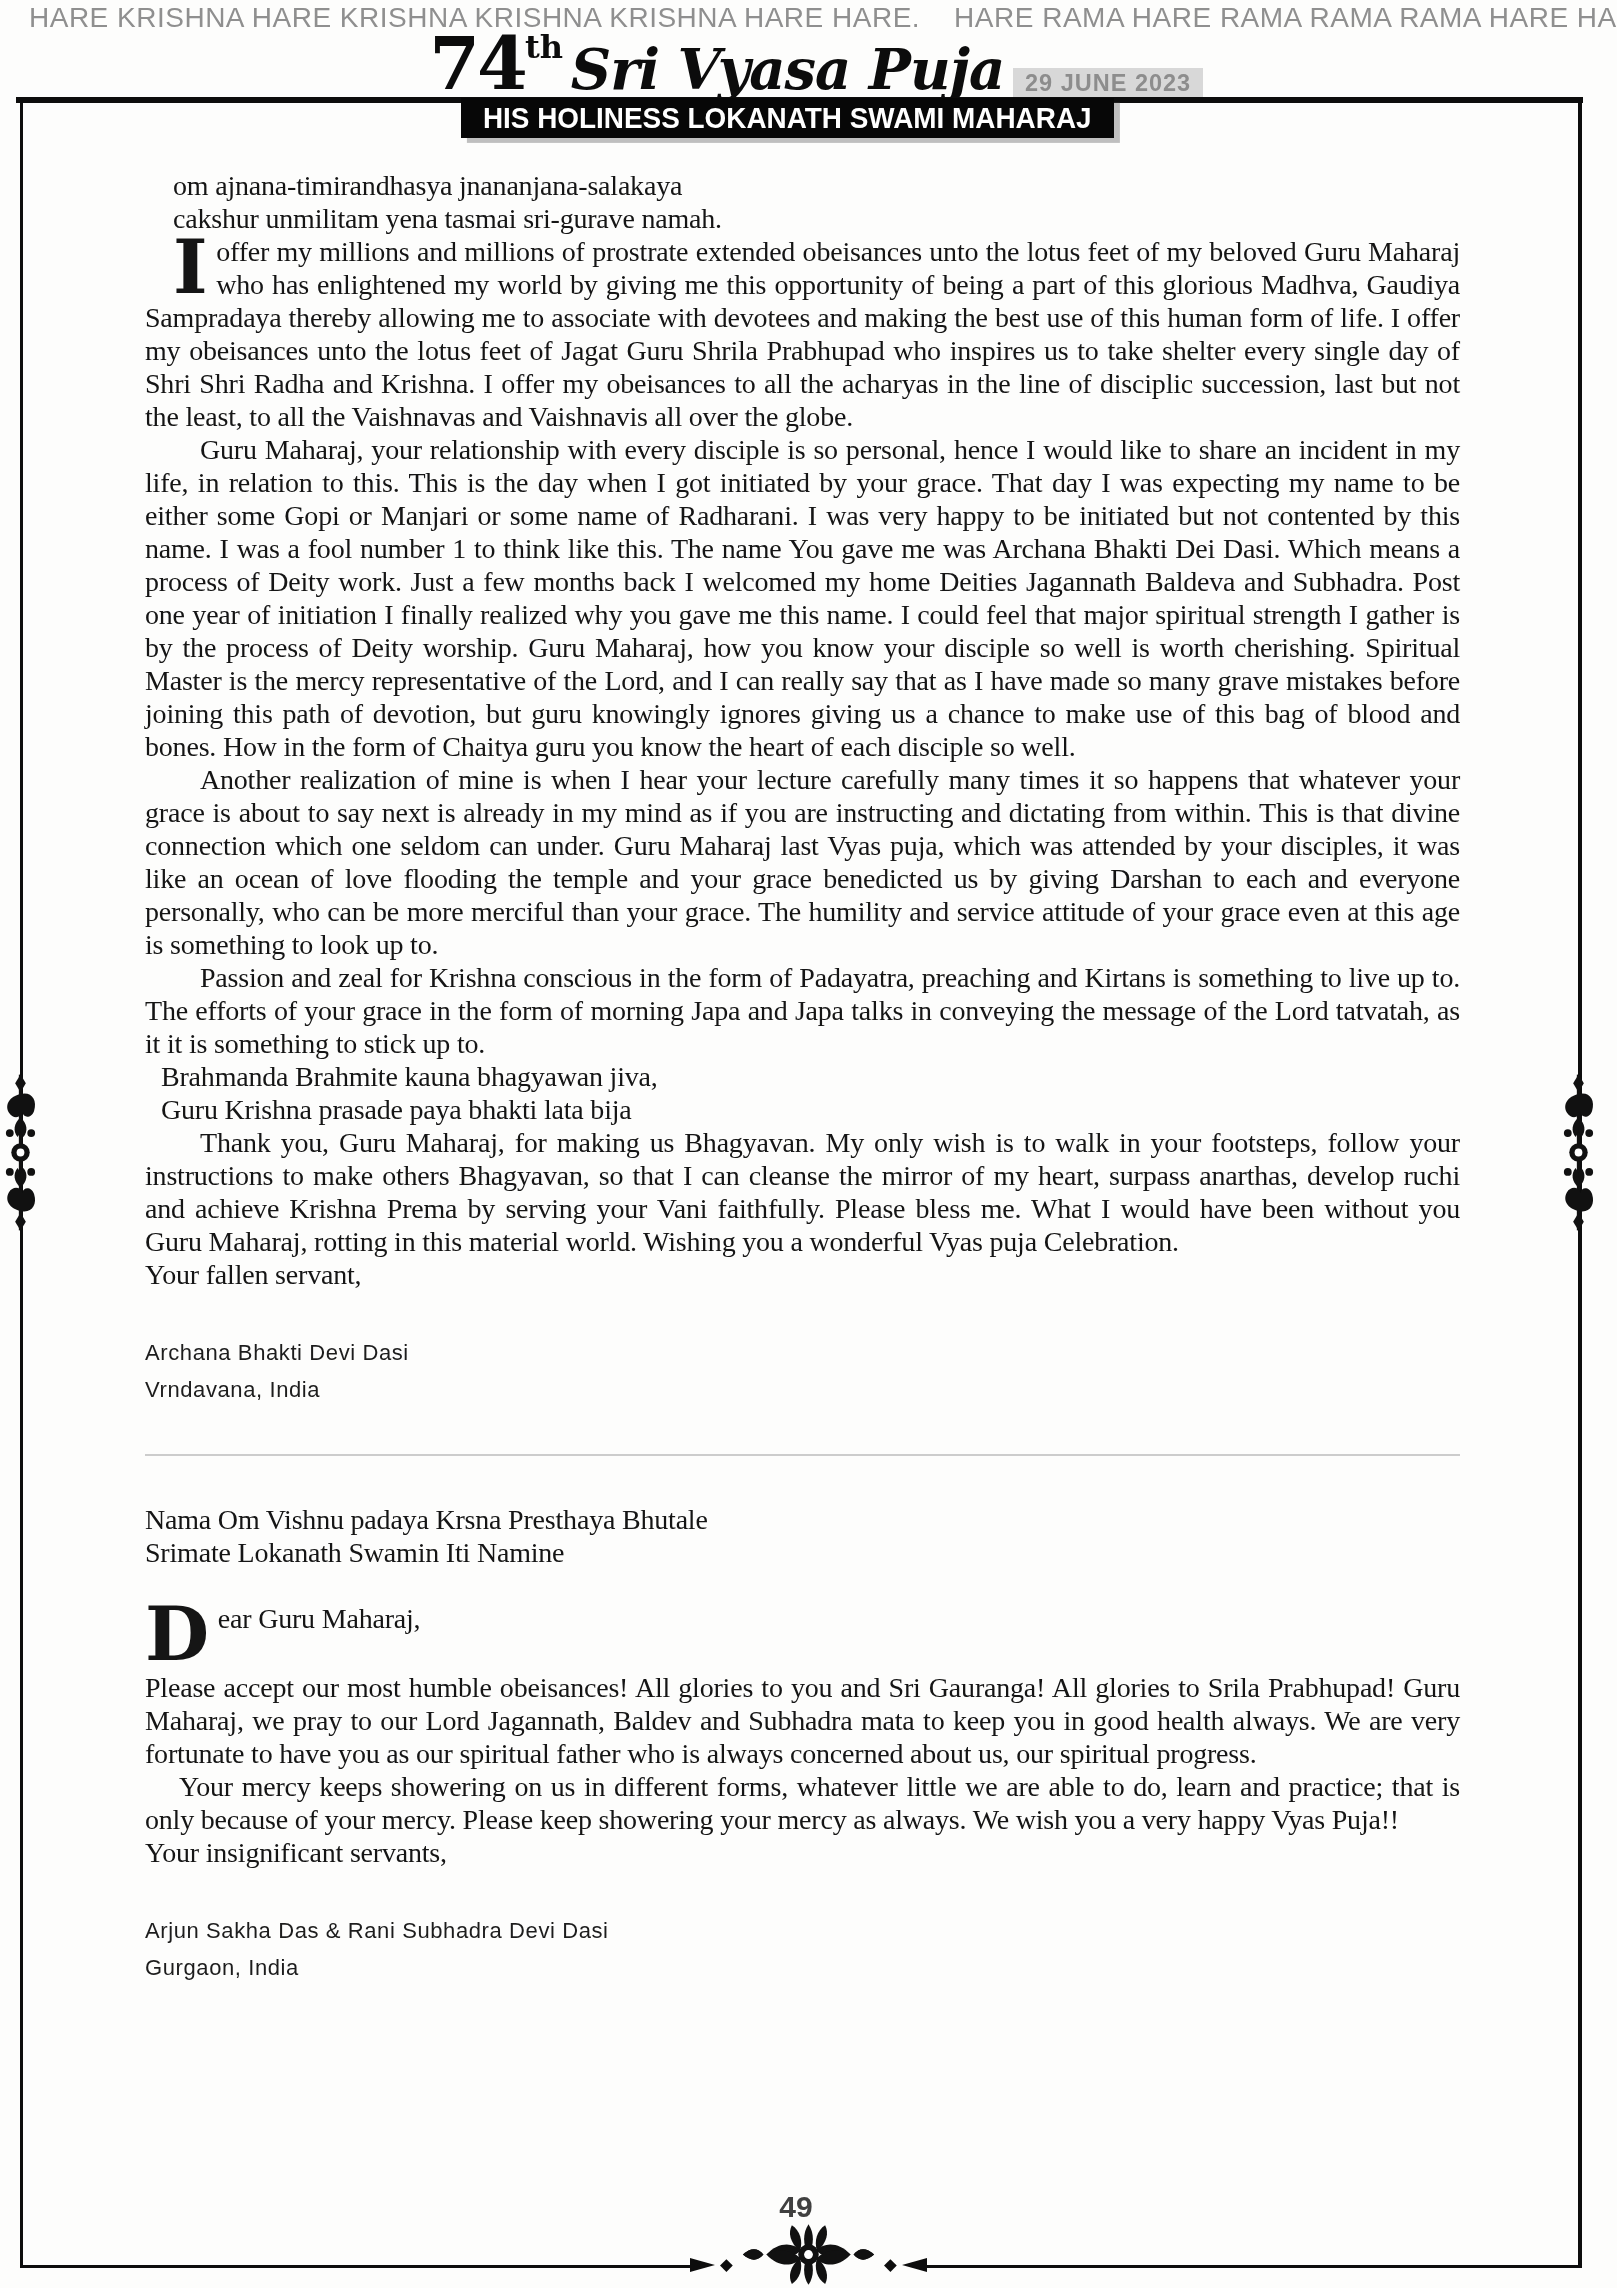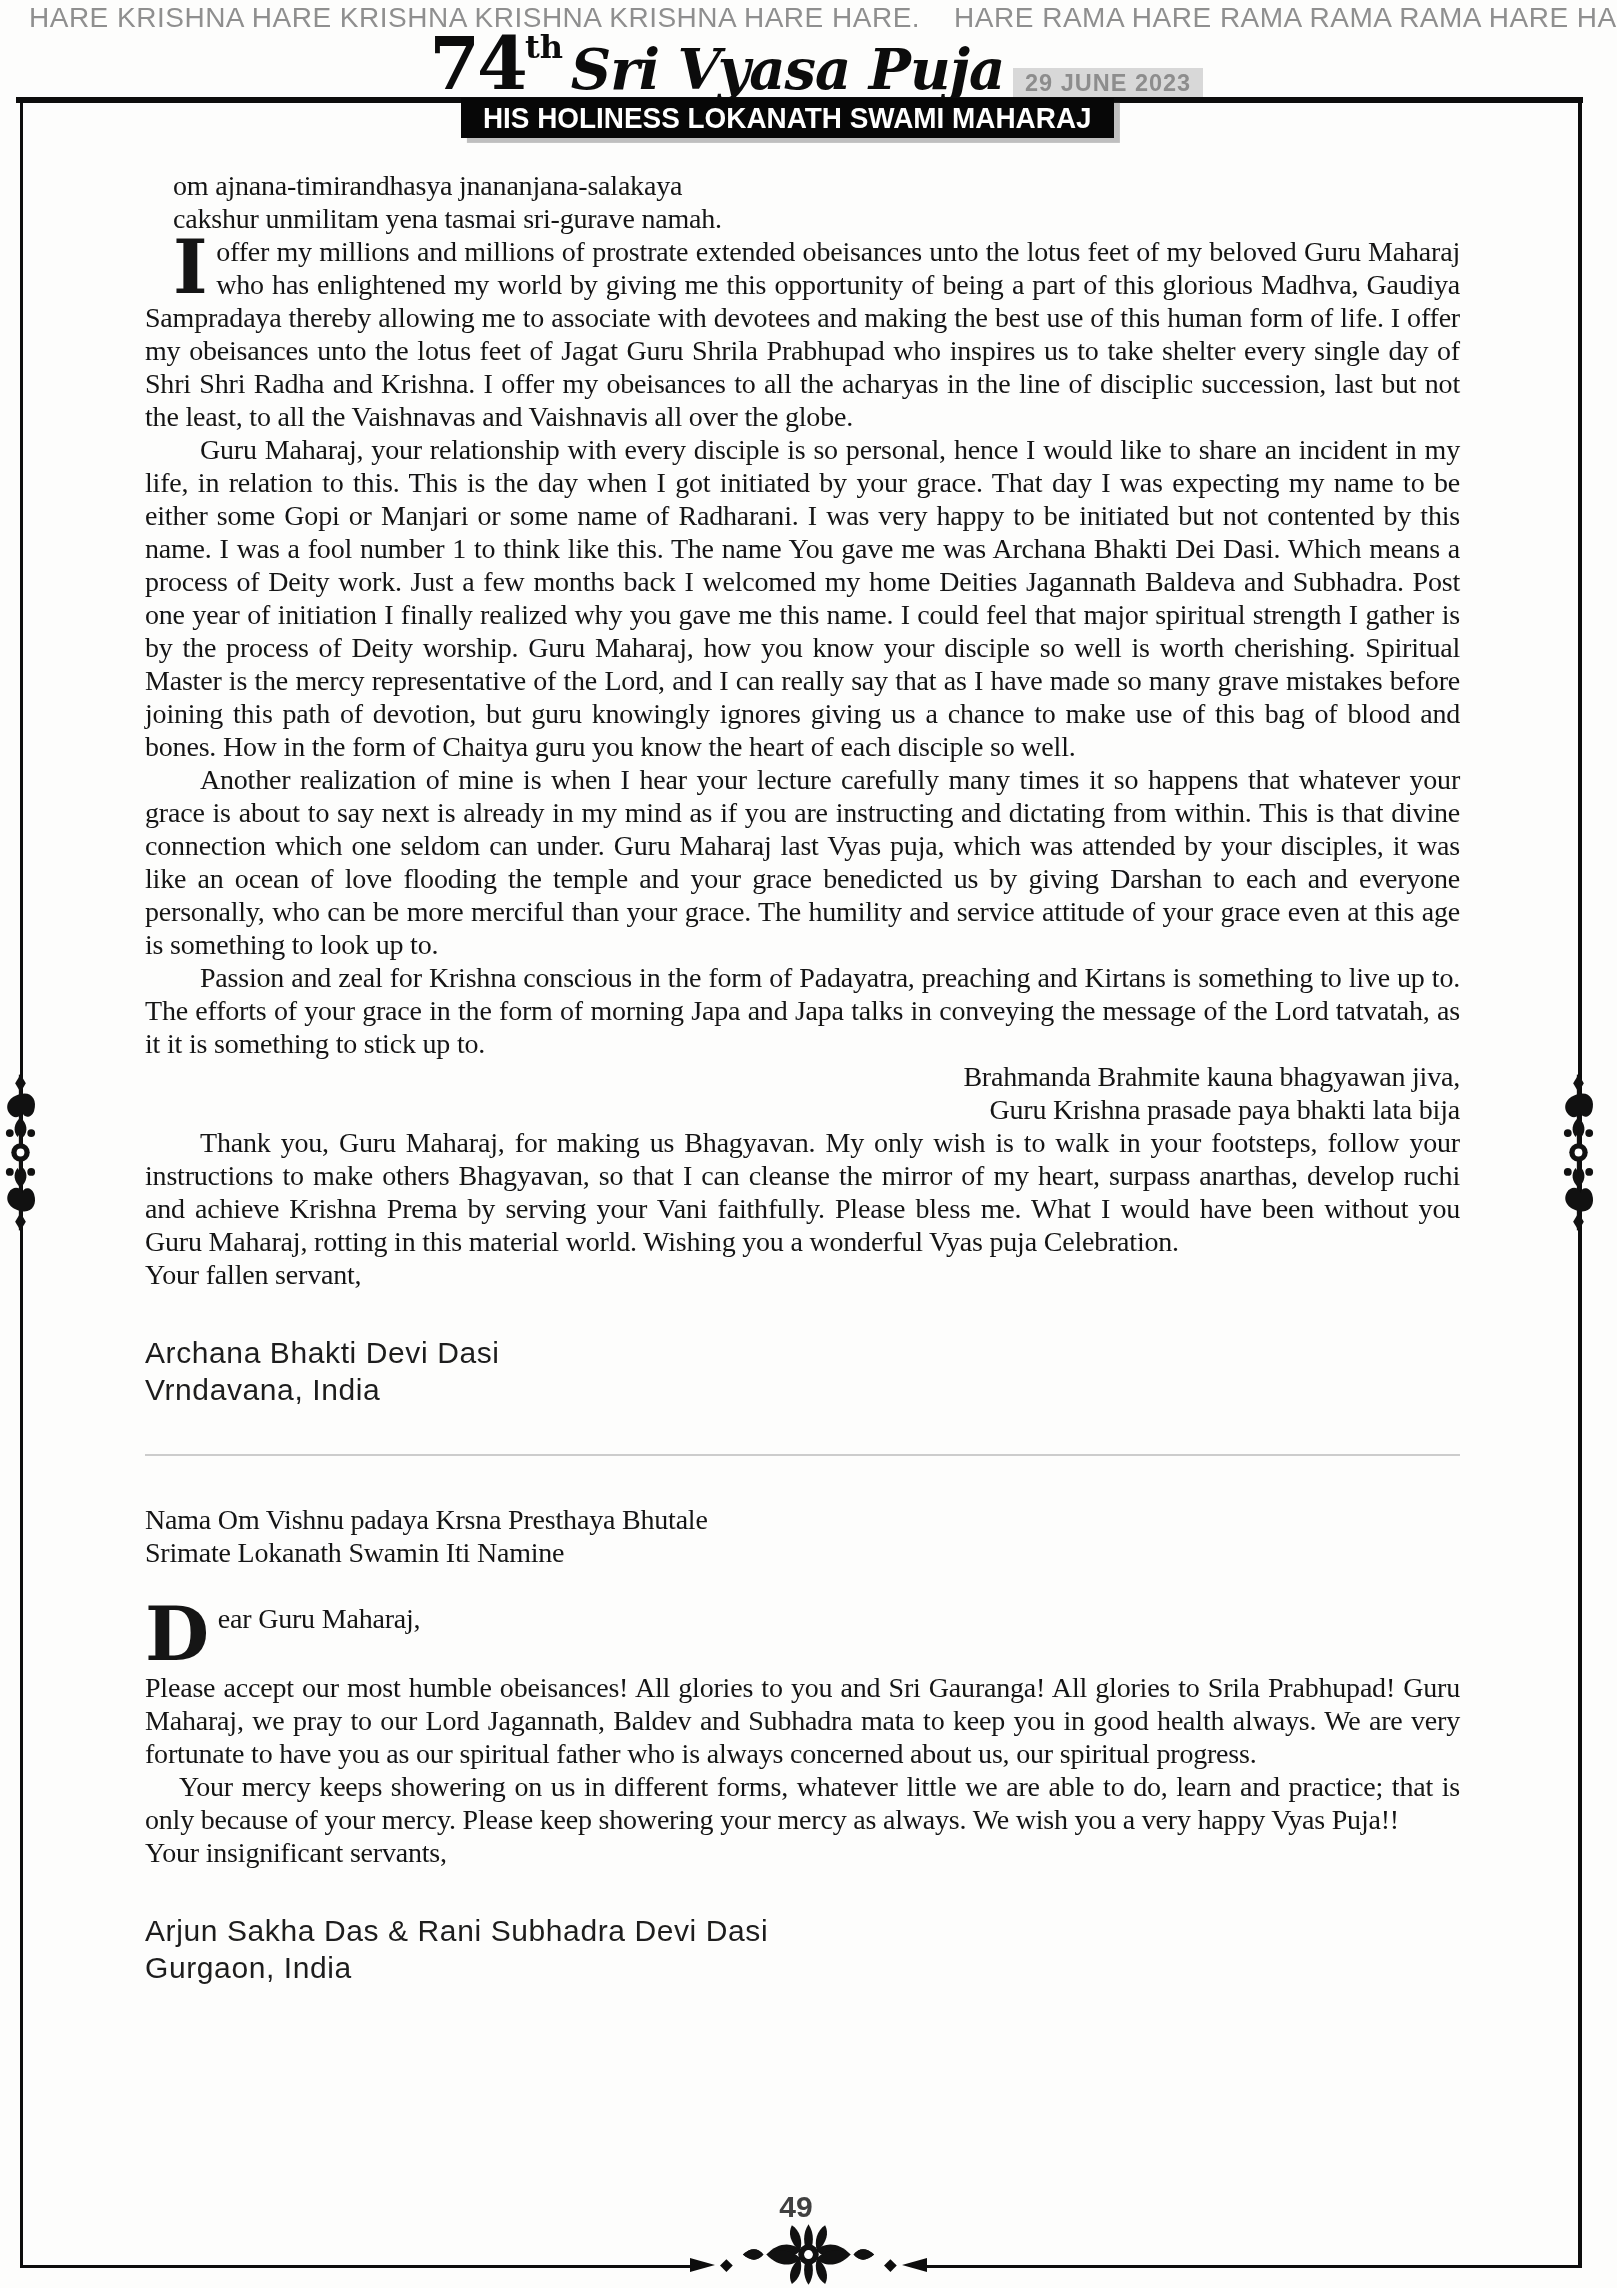--- a/index.html
+++ b/index.html
@@ -44,35 +44,35 @@
     color:#ffffff;font-family:"Liberation Sans",sans-serif;font-weight:bold;
     font-size:30px;white-space:nowrap;display:inline-block;transform:scaleX(.93);
   }
   
   .content{
     position:absolute;left:145px;top:169px;width:1315px;
     font-size:28px;line-height:33px;letter-spacing:-0.2px;text-align:justify;
   }
   .content p{margin:0;}
   .verse{margin-left:28px;text-align:left;}
-  .verse2{margin-left:28px;text-align:right;}
+  .verse2{margin-left:16px;text-align:left;}
   .indent{text-indent:55px;}
   .indent-sm{text-indent:34px;}
   .dropcap{
     float:left;font-family:"DejaVu Serif",serif;font-weight:bold;
     font-size:74px;line-height:59px;padding:2.9px 8.8px 0 0;
   }
   .dropcap.ml{margin-left:28px;}
   .salutation{min-height:69px;text-align:left;}
   .clear{clear:both;}
   .closing{margin-left:28px;text-align:left;}
   .closing2{margin-left:34px;text-align:left;}
   .signature{
     margin-top:43px;text-align:left;
-    font-family:"Liberation Sans",sans-serif;font-size:30px;line-height:37px;
+    font-family:"Liberation Sans",sans-serif;font-size:22px;line-height:37px;
     color:#1d1d1d;letter-spacing:0.6px;
   }
   .divider{border:none;border-top:2px solid #cccccc;margin:46px 0 47px;}
   .lead2{margin-top:33px;}
   
   .pagenum{
     position:absolute;top:2190px;left:0;width:1592px;text-align:center;
     font-family:"Liberation Sans",sans-serif;font-weight:bold;font-size:30px;color:#404040;
   }
   .bottom-rule{position:absolute;top:2265px;height:2.9px;background:#0d0d0d;}

